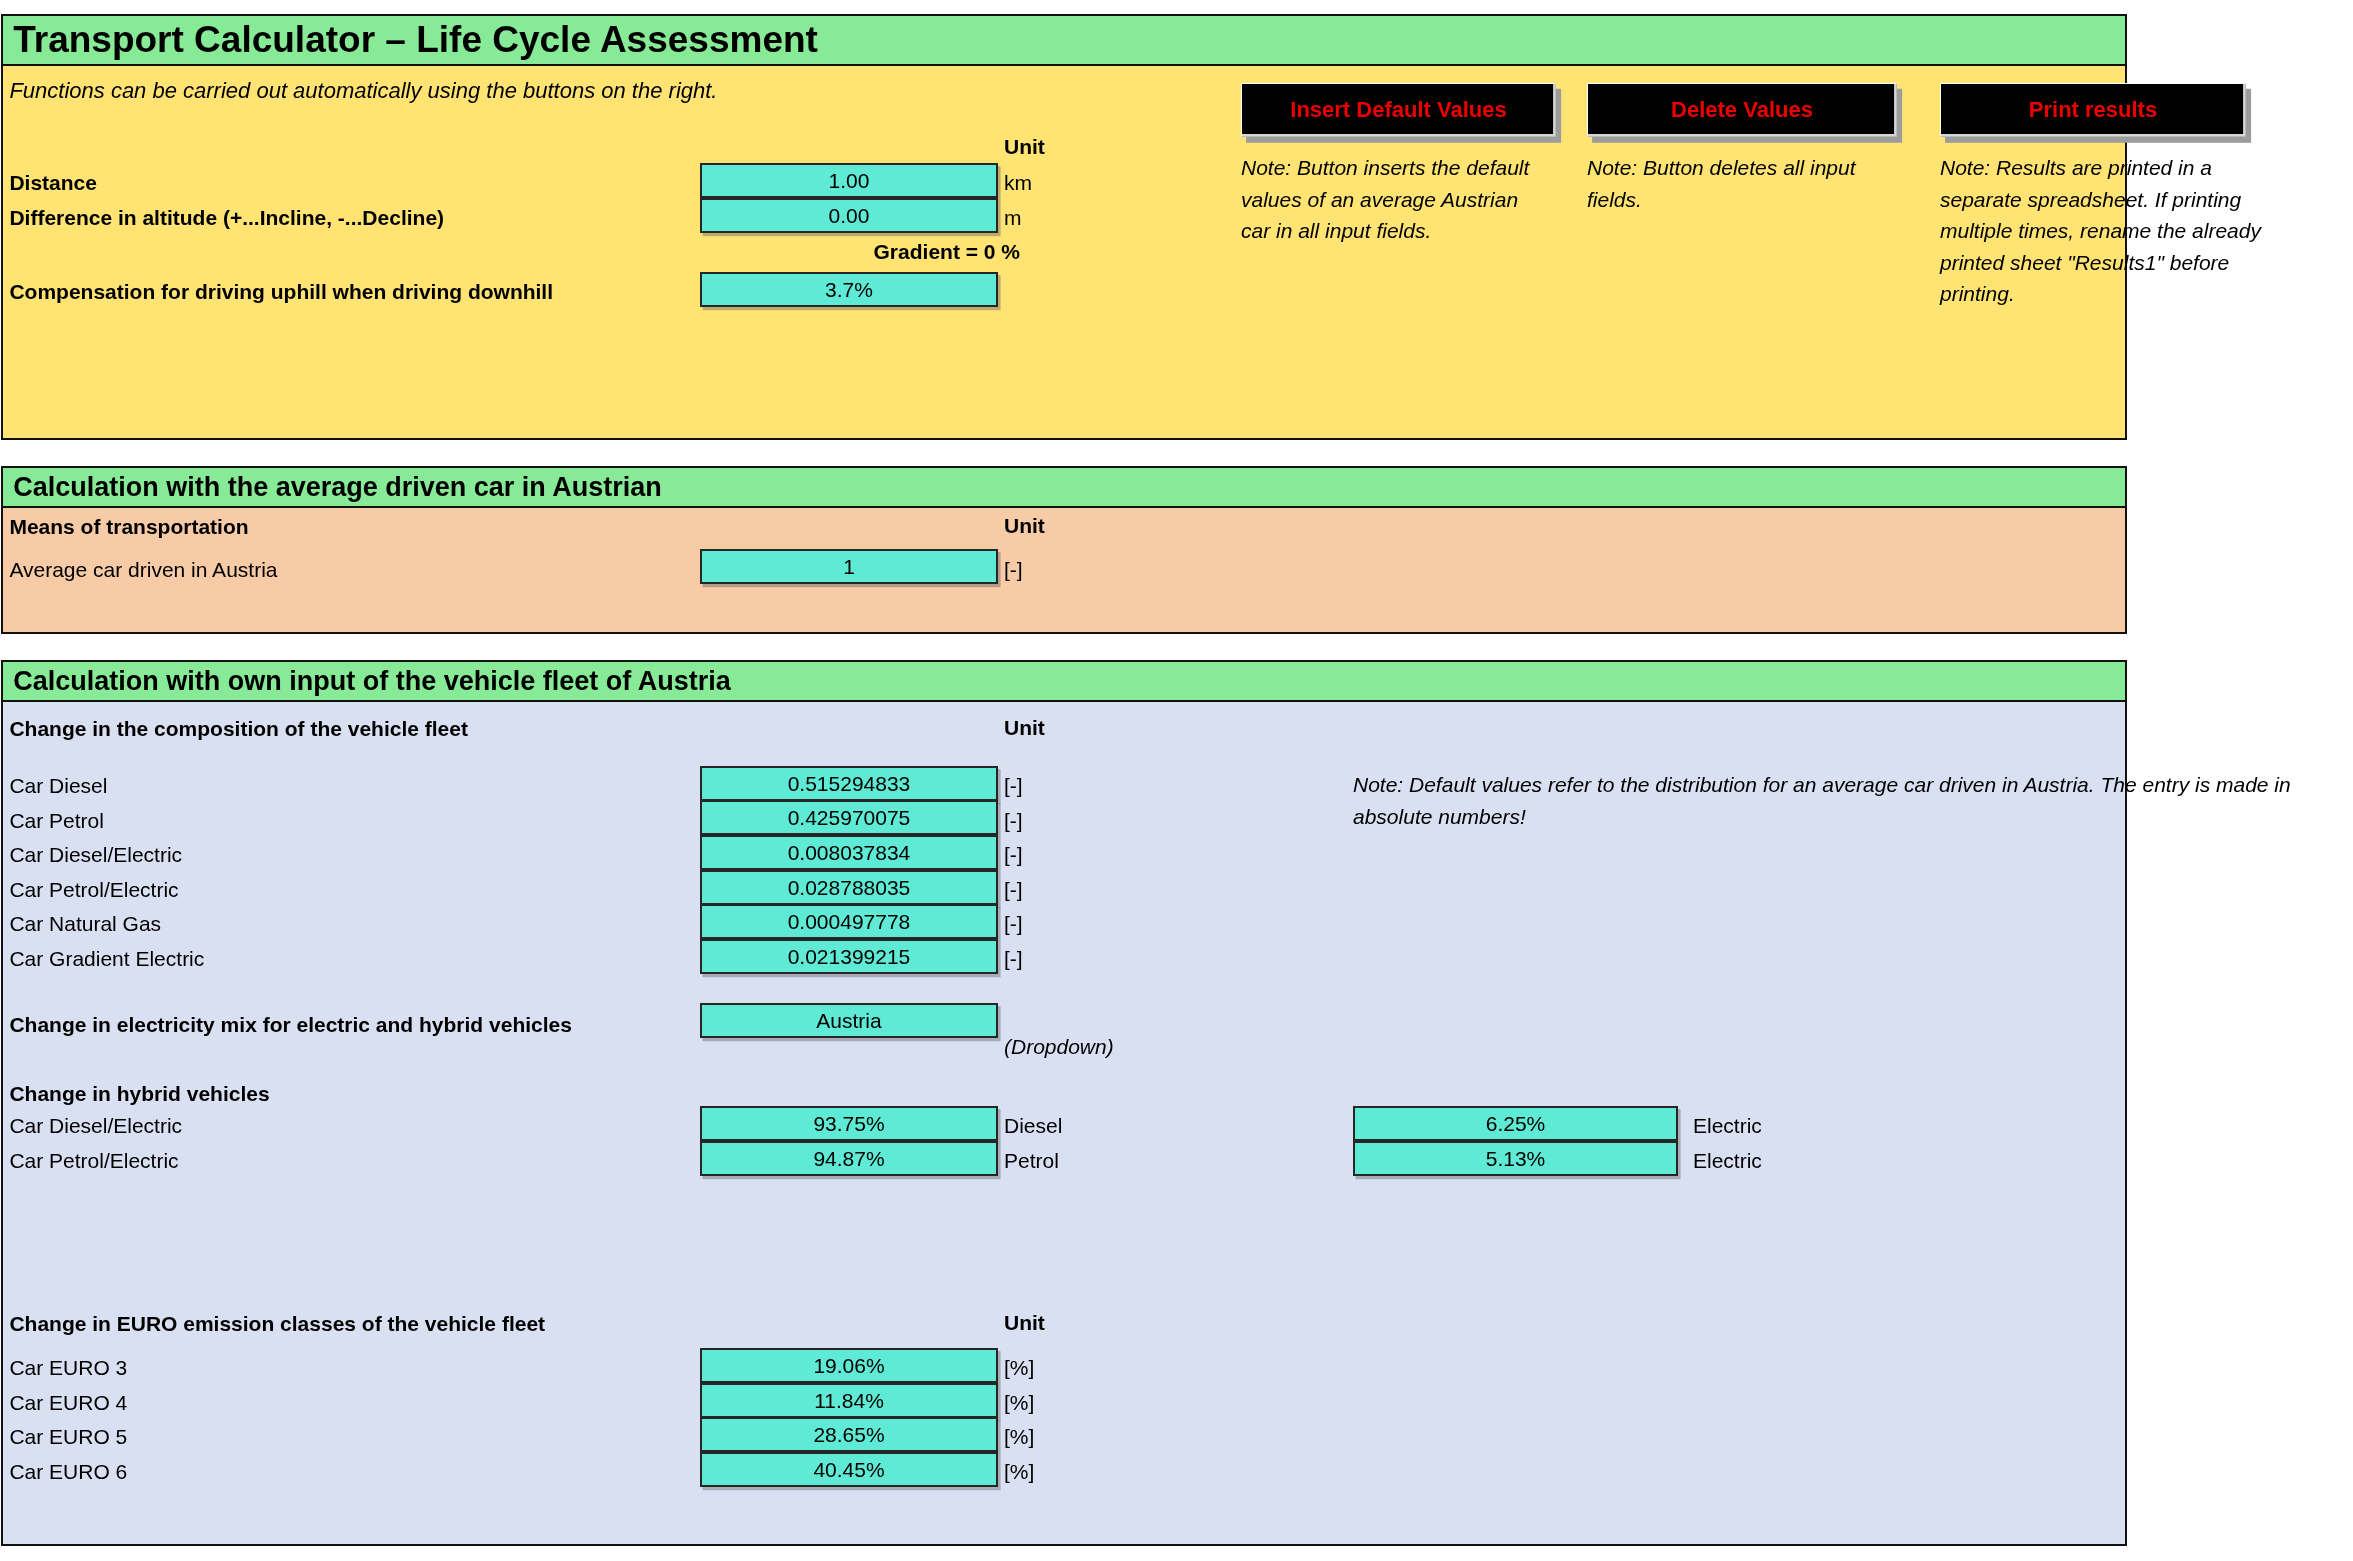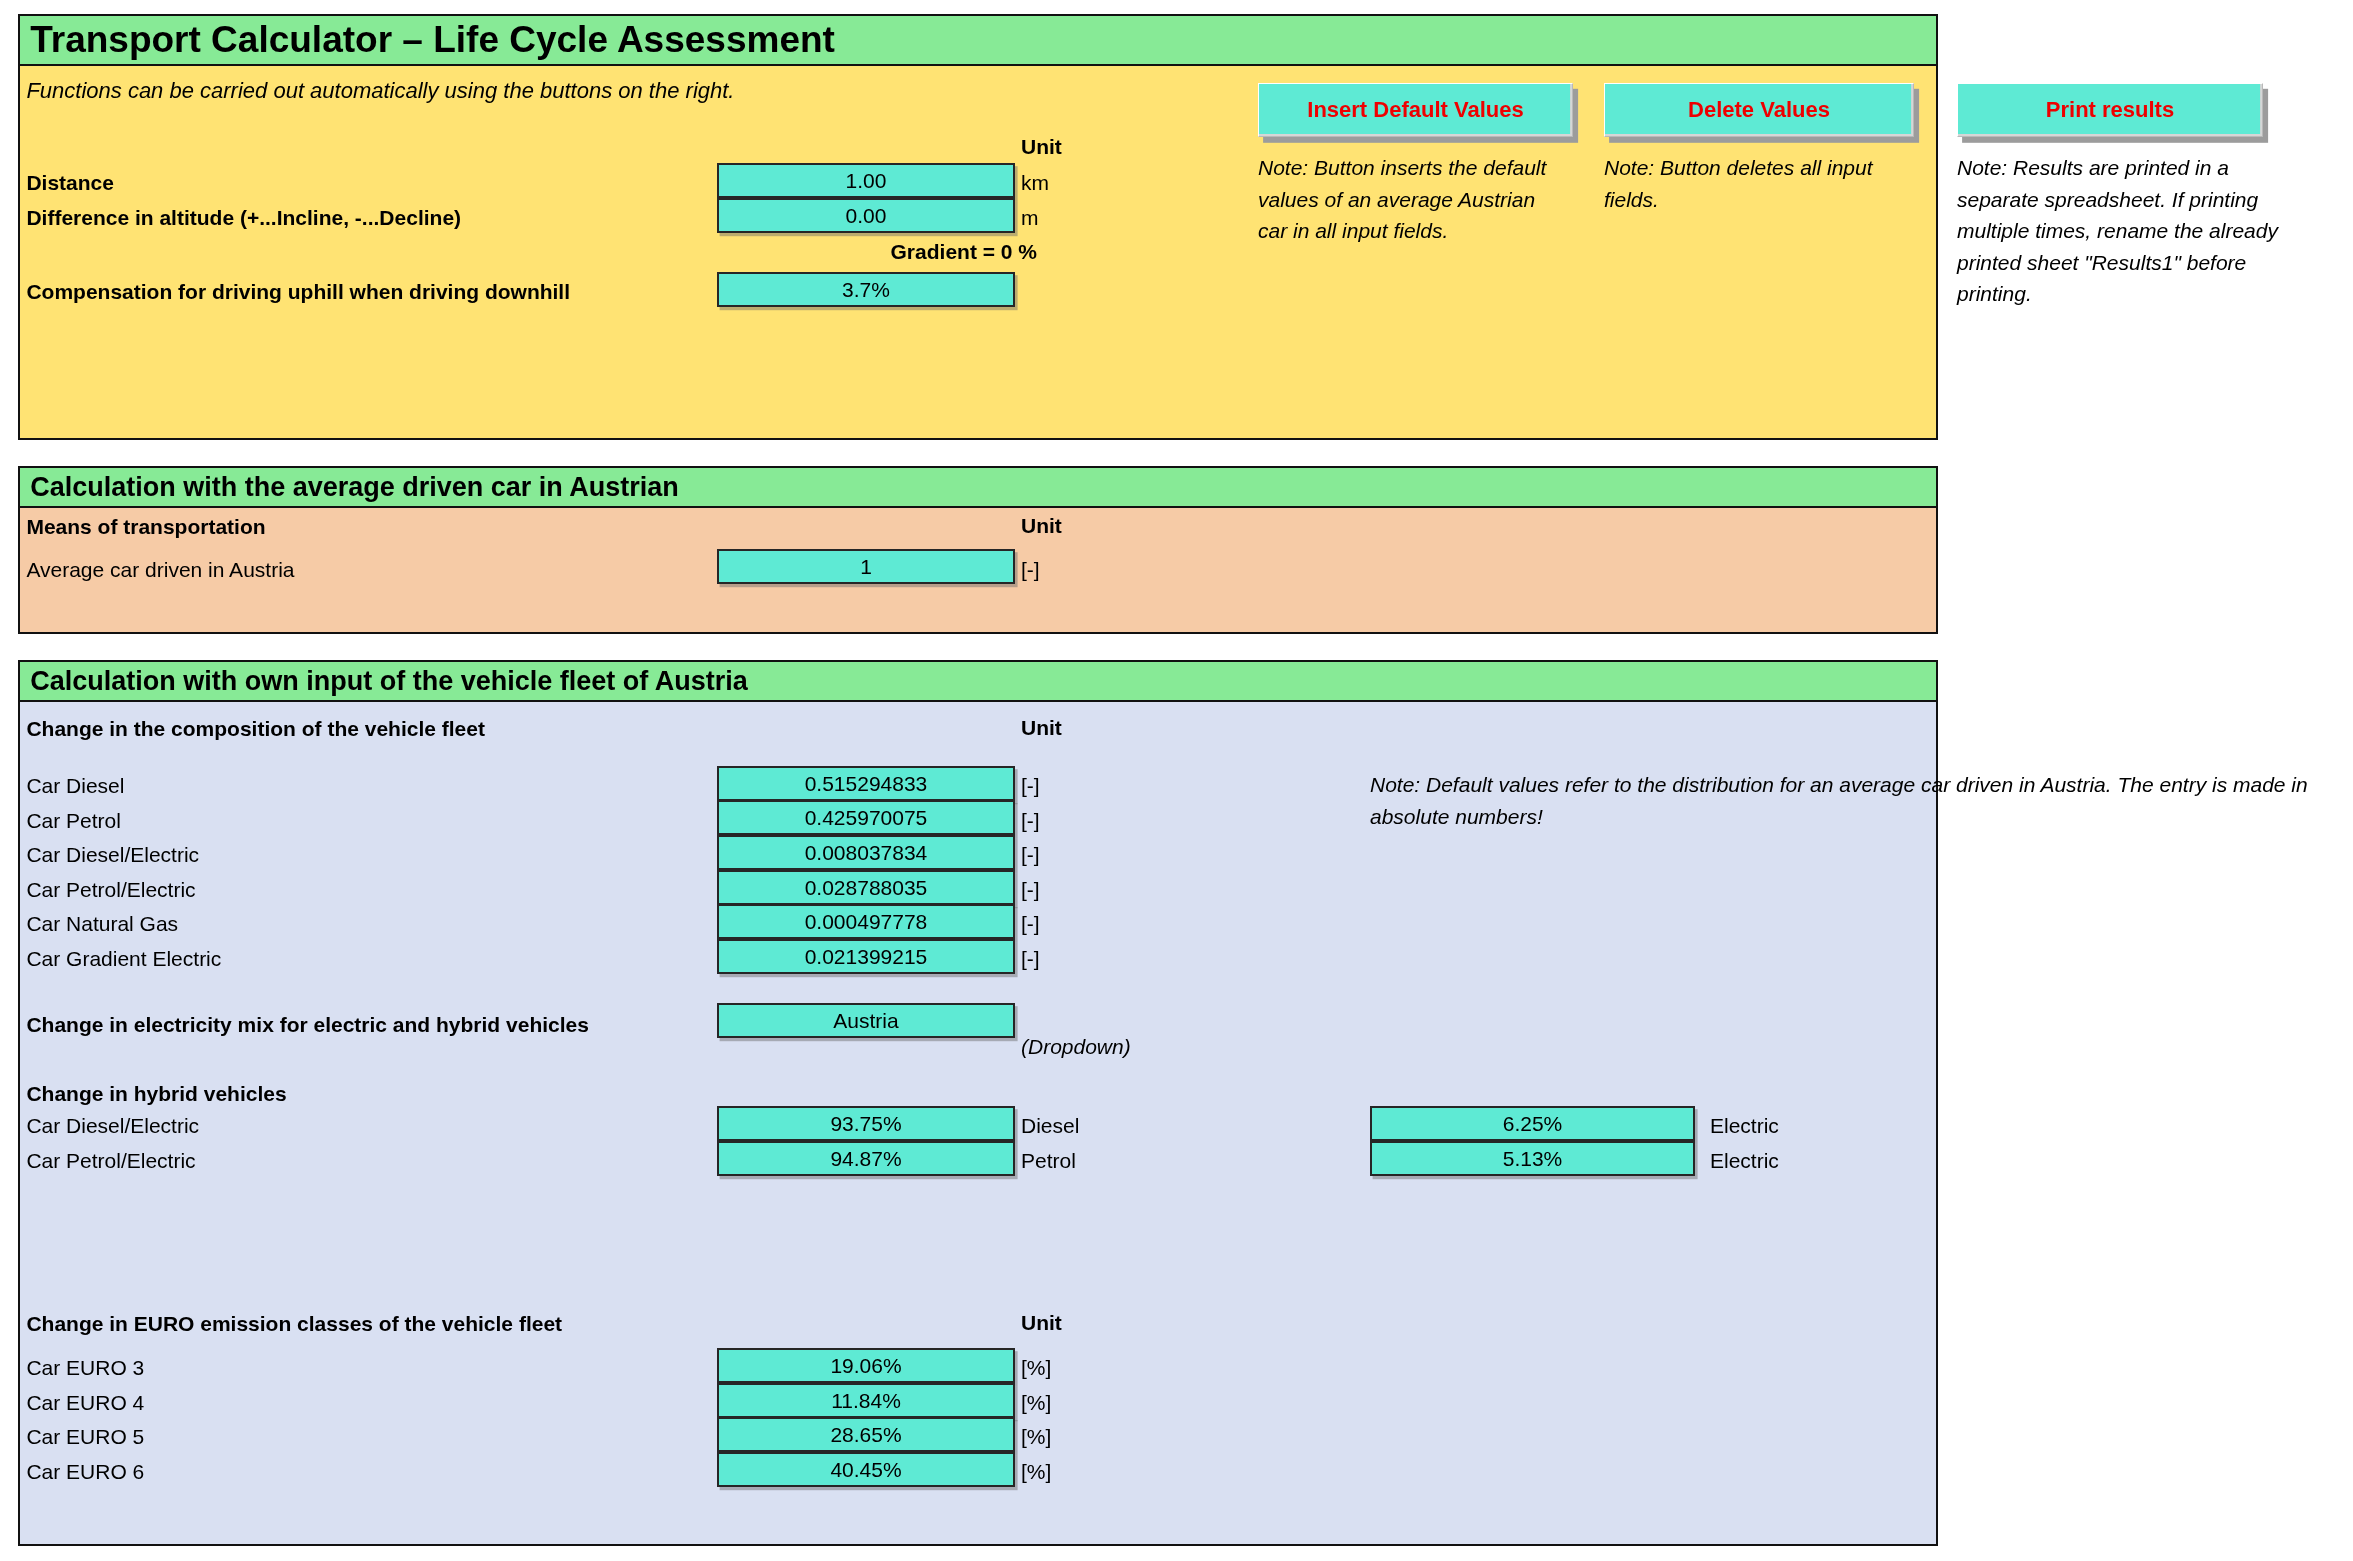--- a/index.html
+++ b/index.html
@@ -5,21 +5,21 @@
   html,body{margin:0;padding:0;background:#ffffff;}
   #sheet{
     position:relative;
     width:2354px;height:1562px;
     background:#ffffff;
     font-family:"Liberation Sans", sans-serif;
     font-size:21px;color:#000;
     overflow:hidden;
   }
   .block{
-    position:absolute;left:18px;width:1920px;
+    position:absolute;left:1px;width:2126px;
     border:2.6px solid #111;box-sizing:border-box;
   }
   #block1{top:14px;height:426px;background:#FFE373;}
   #block2{top:466px;height:168px;background:#F6CBA6;}
   #block3{top:660px;height:886px;background:#D9E0F2;}
   .greenbar{
     background:#87EA96;border-bottom:2.6px solid #111;
     display:flex;align-items:center;
     font-weight:bold;box-sizing:border-box;
     padding-left:10.2px;white-space:nowrap;
@@ -42,21 +42,21 @@
     font-size:21px;line-height:21px;
     box-shadow:2.6px 3.2px 0 rgba(105,105,105,0.45);
   }
   .ibox2{left:1350px;width:325px;}
   .gradient{
     position:absolute;left:697px;width:320px;top:174px;
     text-align:right;font-weight:bold;white-space:nowrap;
   }
   .xlbtn{
     position:absolute;top:16.6px;height:54px;
-    background:#5eead4;
+    background:#000000;
     border:1.3px solid #b9b9b9;border-top-color:#ffffff;border-left-color:#ffffff;
     box-sizing:border-box;
     box-shadow:5.1px 5.8px 0 #9c9c9c, inset -1.9px -1.9px 0 #d6d6d6;
     display:flex;align-items:center;justify-content:center;
     color:#ee0000;font-weight:bold;font-size:22px;white-space:nowrap;
     cursor:pointer;
   }
   .note{
     position:absolute;top:86px;
     font-style:italic;font-size:21px;line-height:1.5;

